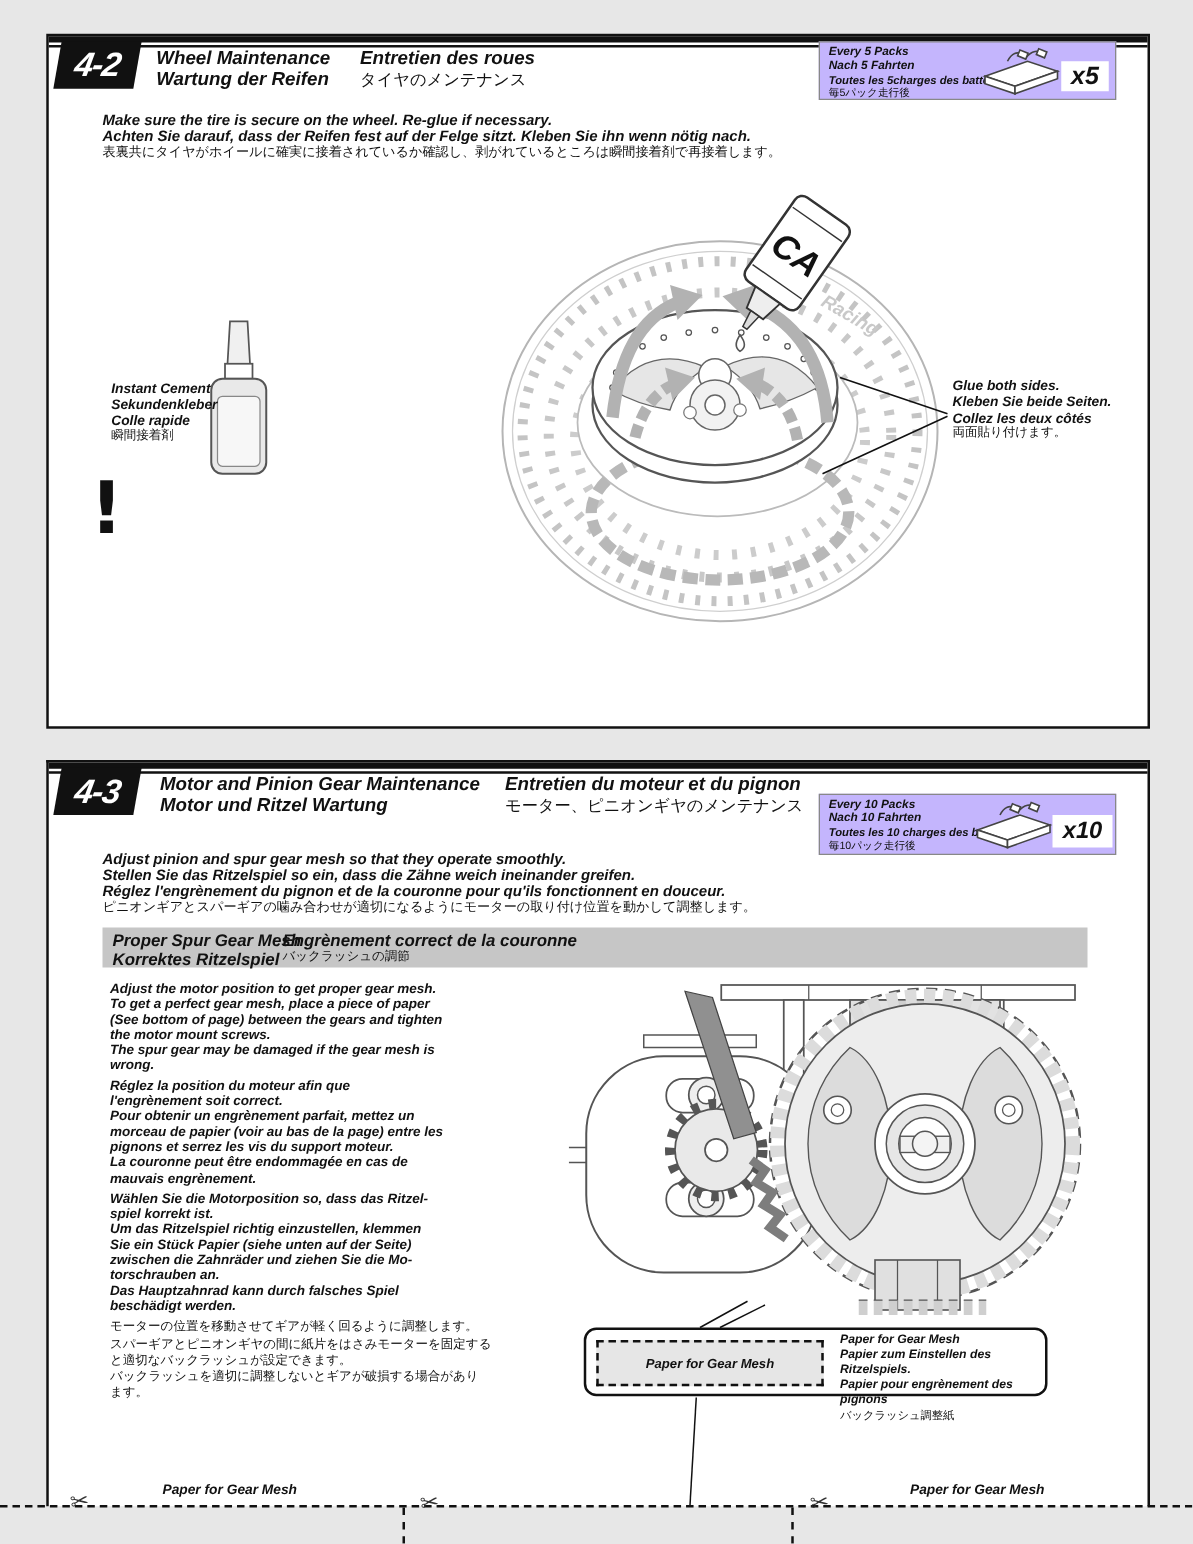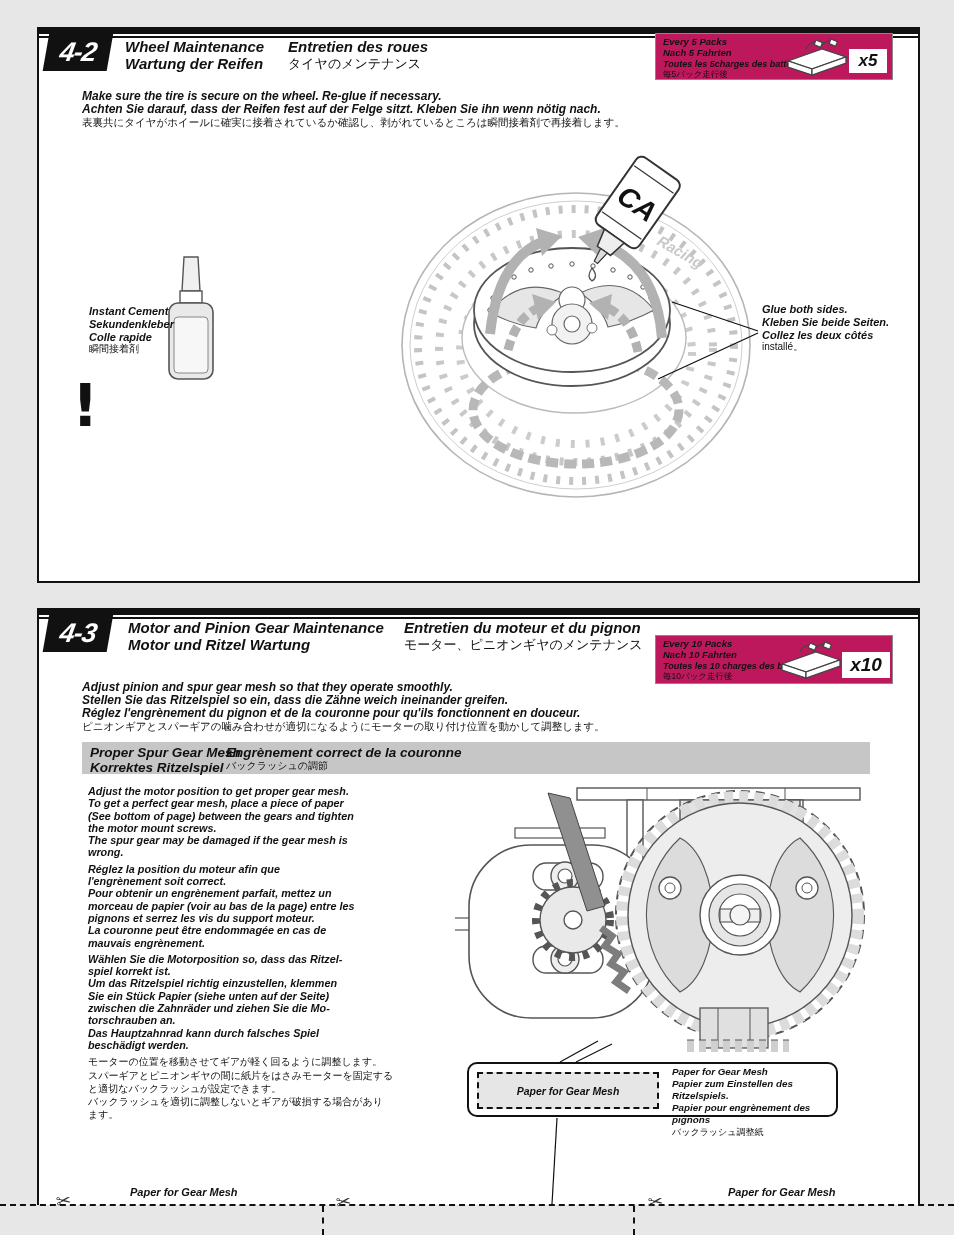--- a/index.html
+++ b/index.html
@@ -17,21 +17,21 @@
   .t15{font-size:15px;line-height:17px;}
   .t13{font-size:13.5px;line-height:15px;}
   .t12{font-size:12px;line-height:13px;}
   .t11{font-size:11px;line-height:12.8px;}
   .t105{font-size:10.5px;line-height:13px;}
   .t10{font-size:10px;line-height:12px;}
   .t95{font-size:9.5px;line-height:10.8px;}
   .t9{font-size:9px;line-height:10.8px;}
   .t85{font-size:8.5px;line-height:10.5px;}
   .pre{white-space:pre-line;}
-  .freqbox{position:absolute;background:#be185d;border:1px solid #888;box-sizing:border-box;}
+  .freqbox{position:absolute;background:#c4b5fd;border:1px solid #888;box-sizing:border-box;}
   .xbox{position:absolute;background:#fff;display:flex;align-items:center;justify-content:center;}
   .xbox span{font-weight:900;font-style:italic;}
   .graybar{position:absolute;background:#c6c6c6;}
   .callout{position:absolute;background:#fff;border:2px solid #111;border-radius:10px;box-sizing:border-box;}
   .dashedrect{position:absolute;background:#e6e6e6;border:2px dashed #111;box-sizing:border-box;
               display:flex;align-items:center;justify-content:center;}
   .cutline{position:absolute;border-top:2px dashed #111;}
   .vcut{position:absolute;border-left:2px dashed #111;}
   .scissors{position:absolute;font-size:18px;color:#333;transform:rotate(-8deg);}
   .warn{position:absolute;font-weight:900;font-size:58px;font-family:"DejaVu Sans",sans-serif;}
@@ -75,21 +75,21 @@
           <path d="M22,13 q5,-10 13,-5" fill="none"></path>
             <path d="M36,11 q8,-10 16,-3" fill="none"></path>
           <rect x="31" y="5" width="7" height="5" transform="rotate(22 34 7)"></rect>
           <rect x="46" y="4" width="7" height="5" transform="rotate(22 49 6)"></rect>
           <polygon points="4,25 38,13 62,21 28,33"></polygon>
           <polygon points="4,25 4,31 28,39 28,33"></polygon>
           <polygon points="28,33 28,39 62,27 62,21"></polygon>
         </g>
       </svg>
       <div class="xbox" style="left:193px;top:15px;width:38px;height:24px;">
-        <span style="font-size:17px;">x5</span>
+        <span style="font-size:20px;">x5</span>
       </div>
     </div>
 
     
     <div class="abs" style="left:82px;top:90px;">
       <div class="bi t12">Make sure the tire is secure on the wheel. Re-glue if necessary.</div>
       <div class="bi t12">Achten Sie darauf, dass der Reifen fest auf der Felge sitzt. Kleben Sie ihn wenn nötig nach.</div>
       <div class="ja t105">表裏共にタイヤがホイールに確実に接着されているか確認し、剥がれているところは瞬間接着剤で再接着します。</div>
     </div>
 
@@ -168,21 +168,21 @@
       <div class="bi t11">Sekundenkleber</div>
       <div class="bi t11">Colle rapide</div>
       <div class="ja t10">瞬間接着剤</div>
     </div>
 
     
     <div class="abs" style="left:762px;top:303px;">
       <div class="bi t11">Glue both sides.</div>
       <div class="bi t11">Kleben Sie beide Seiten.</div>
       <div class="bi t11">Collez les deux côtés</div>
-      <div class="ja t10">installé。</div>
+      <div class="ja t10">両面貼り付けます。</div>
     </div>
 
     <div class="warn" style="left:72px;top:372px;">!</div>
   </section>
 
   
   <section style="display:contents">
     <div class="topbar" style="left:39px;top:610px;width:879px;"></div>
     <div class="topbar2" style="left:39px;top:617px;width:879px;"></div>
     <div class="badge" style="left:46px;top:614px;width:64px;height:38px;">

